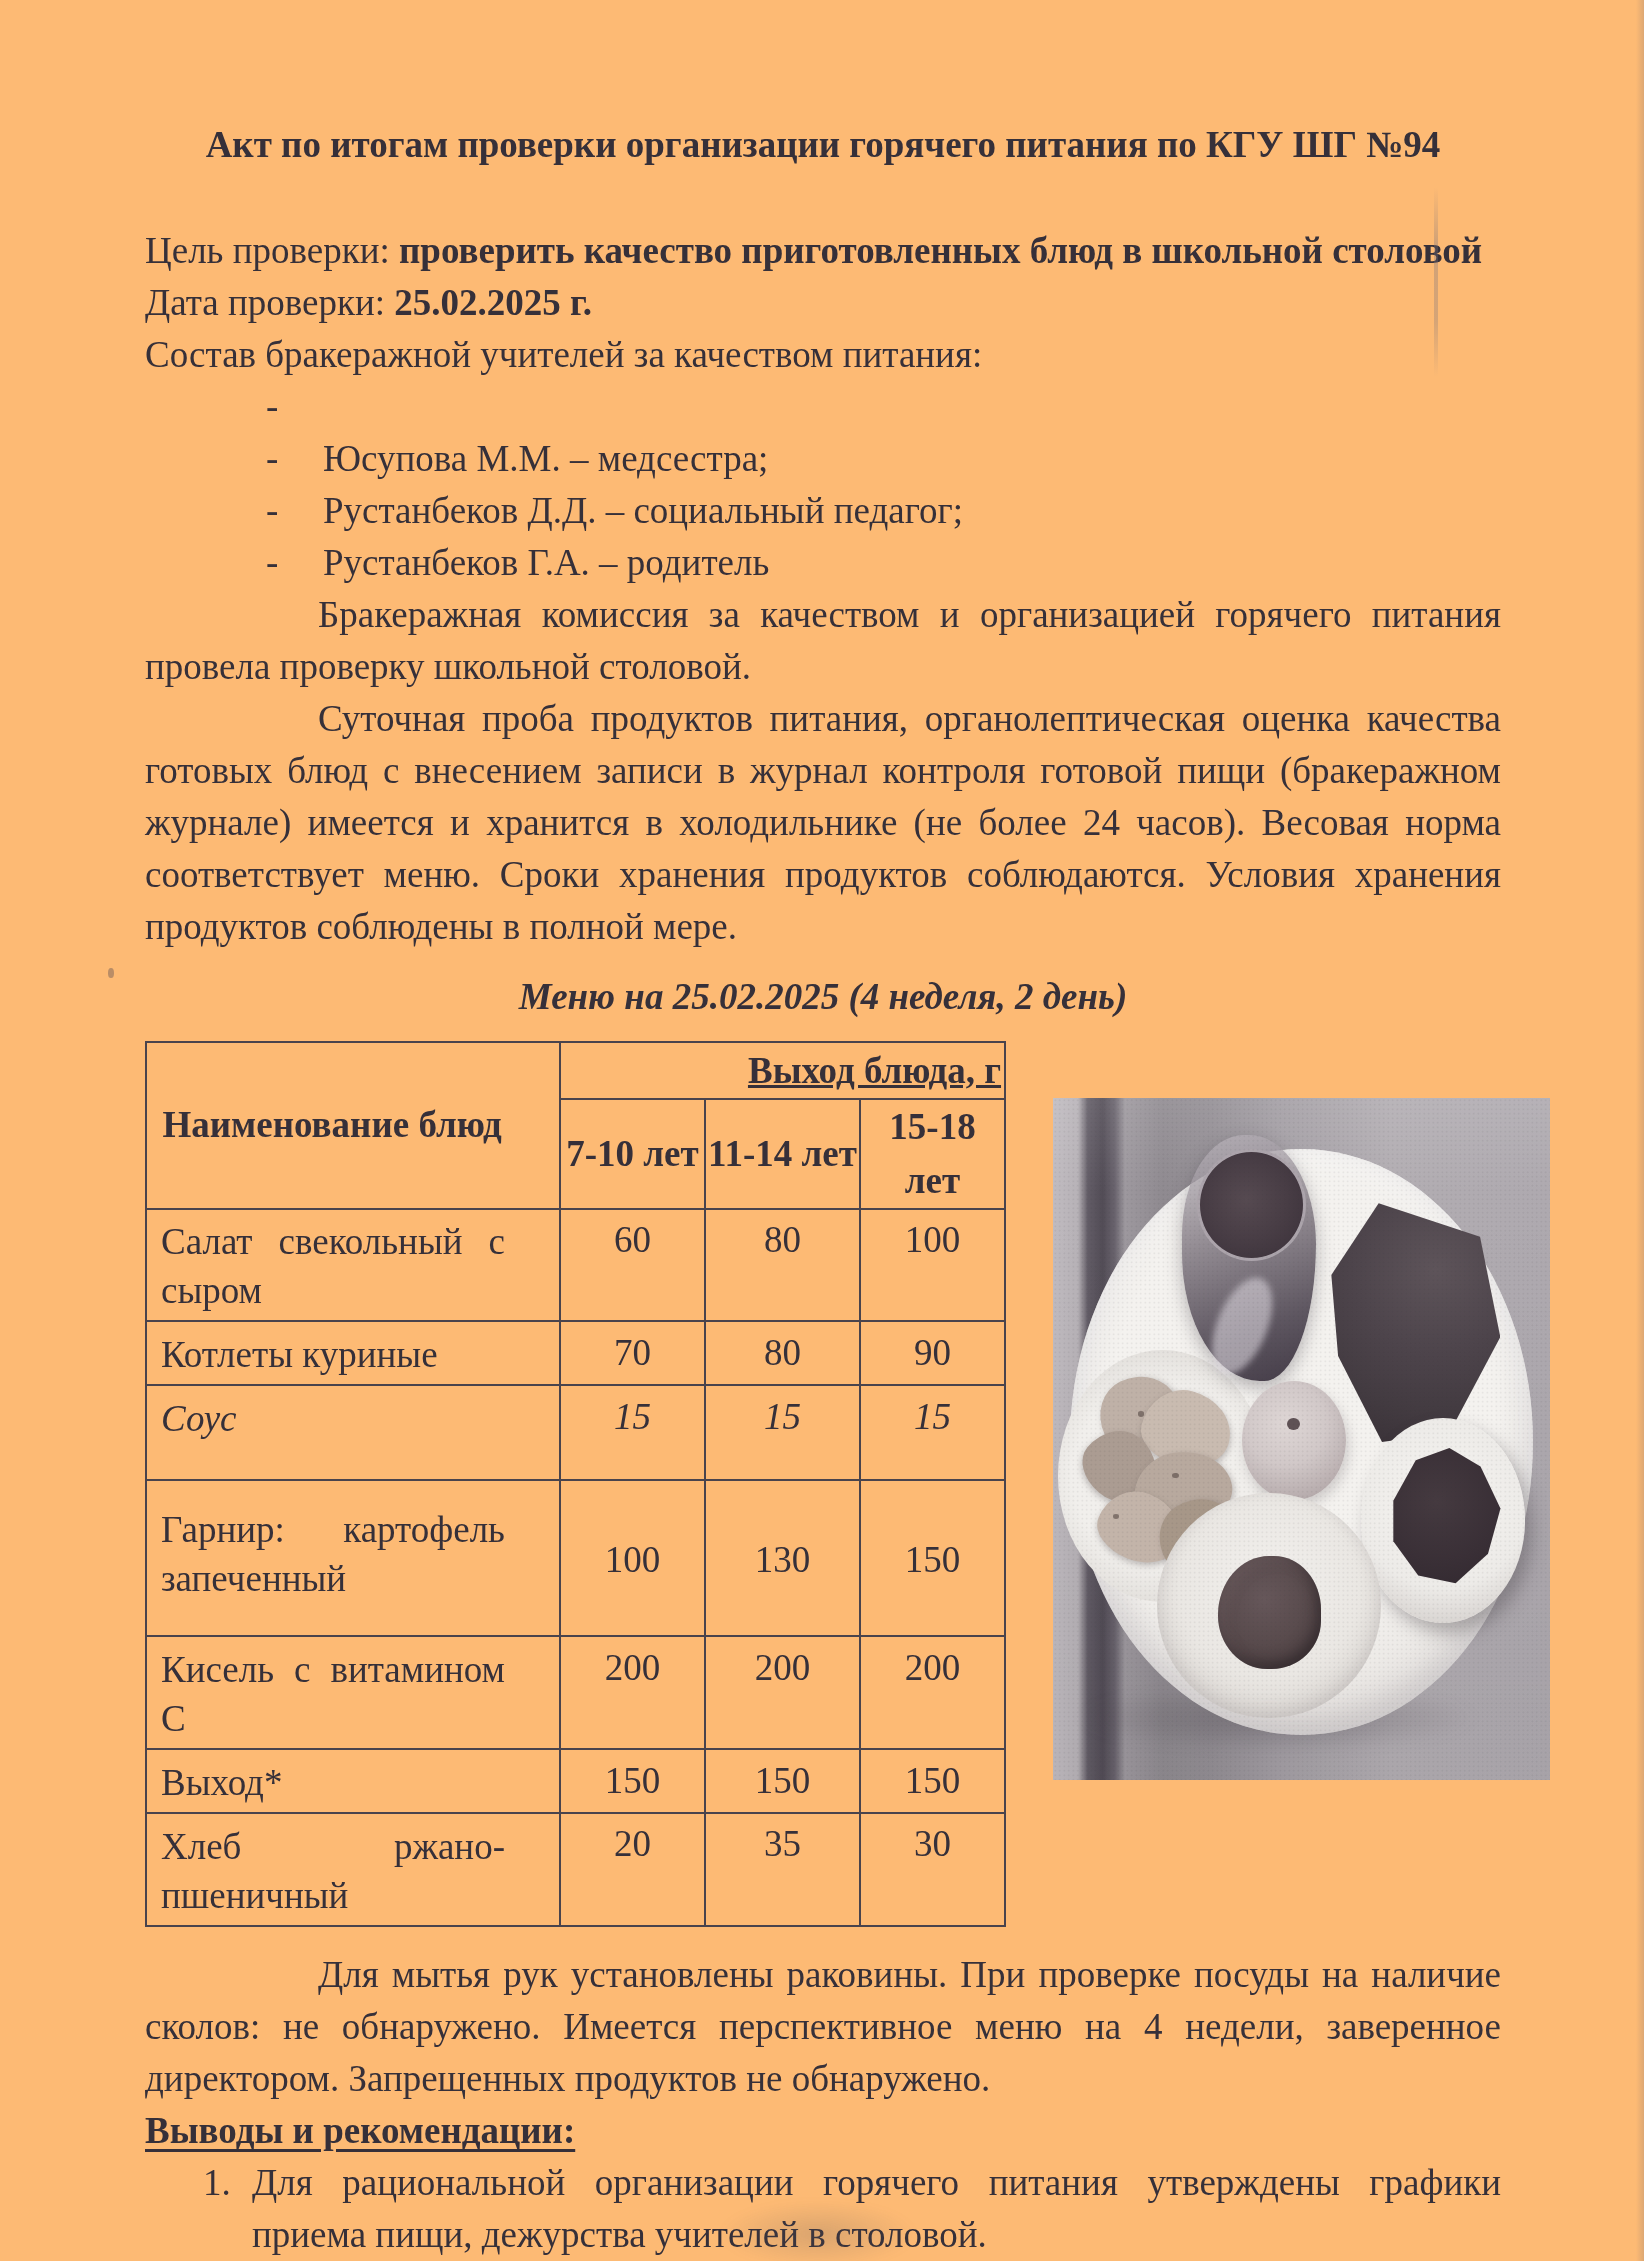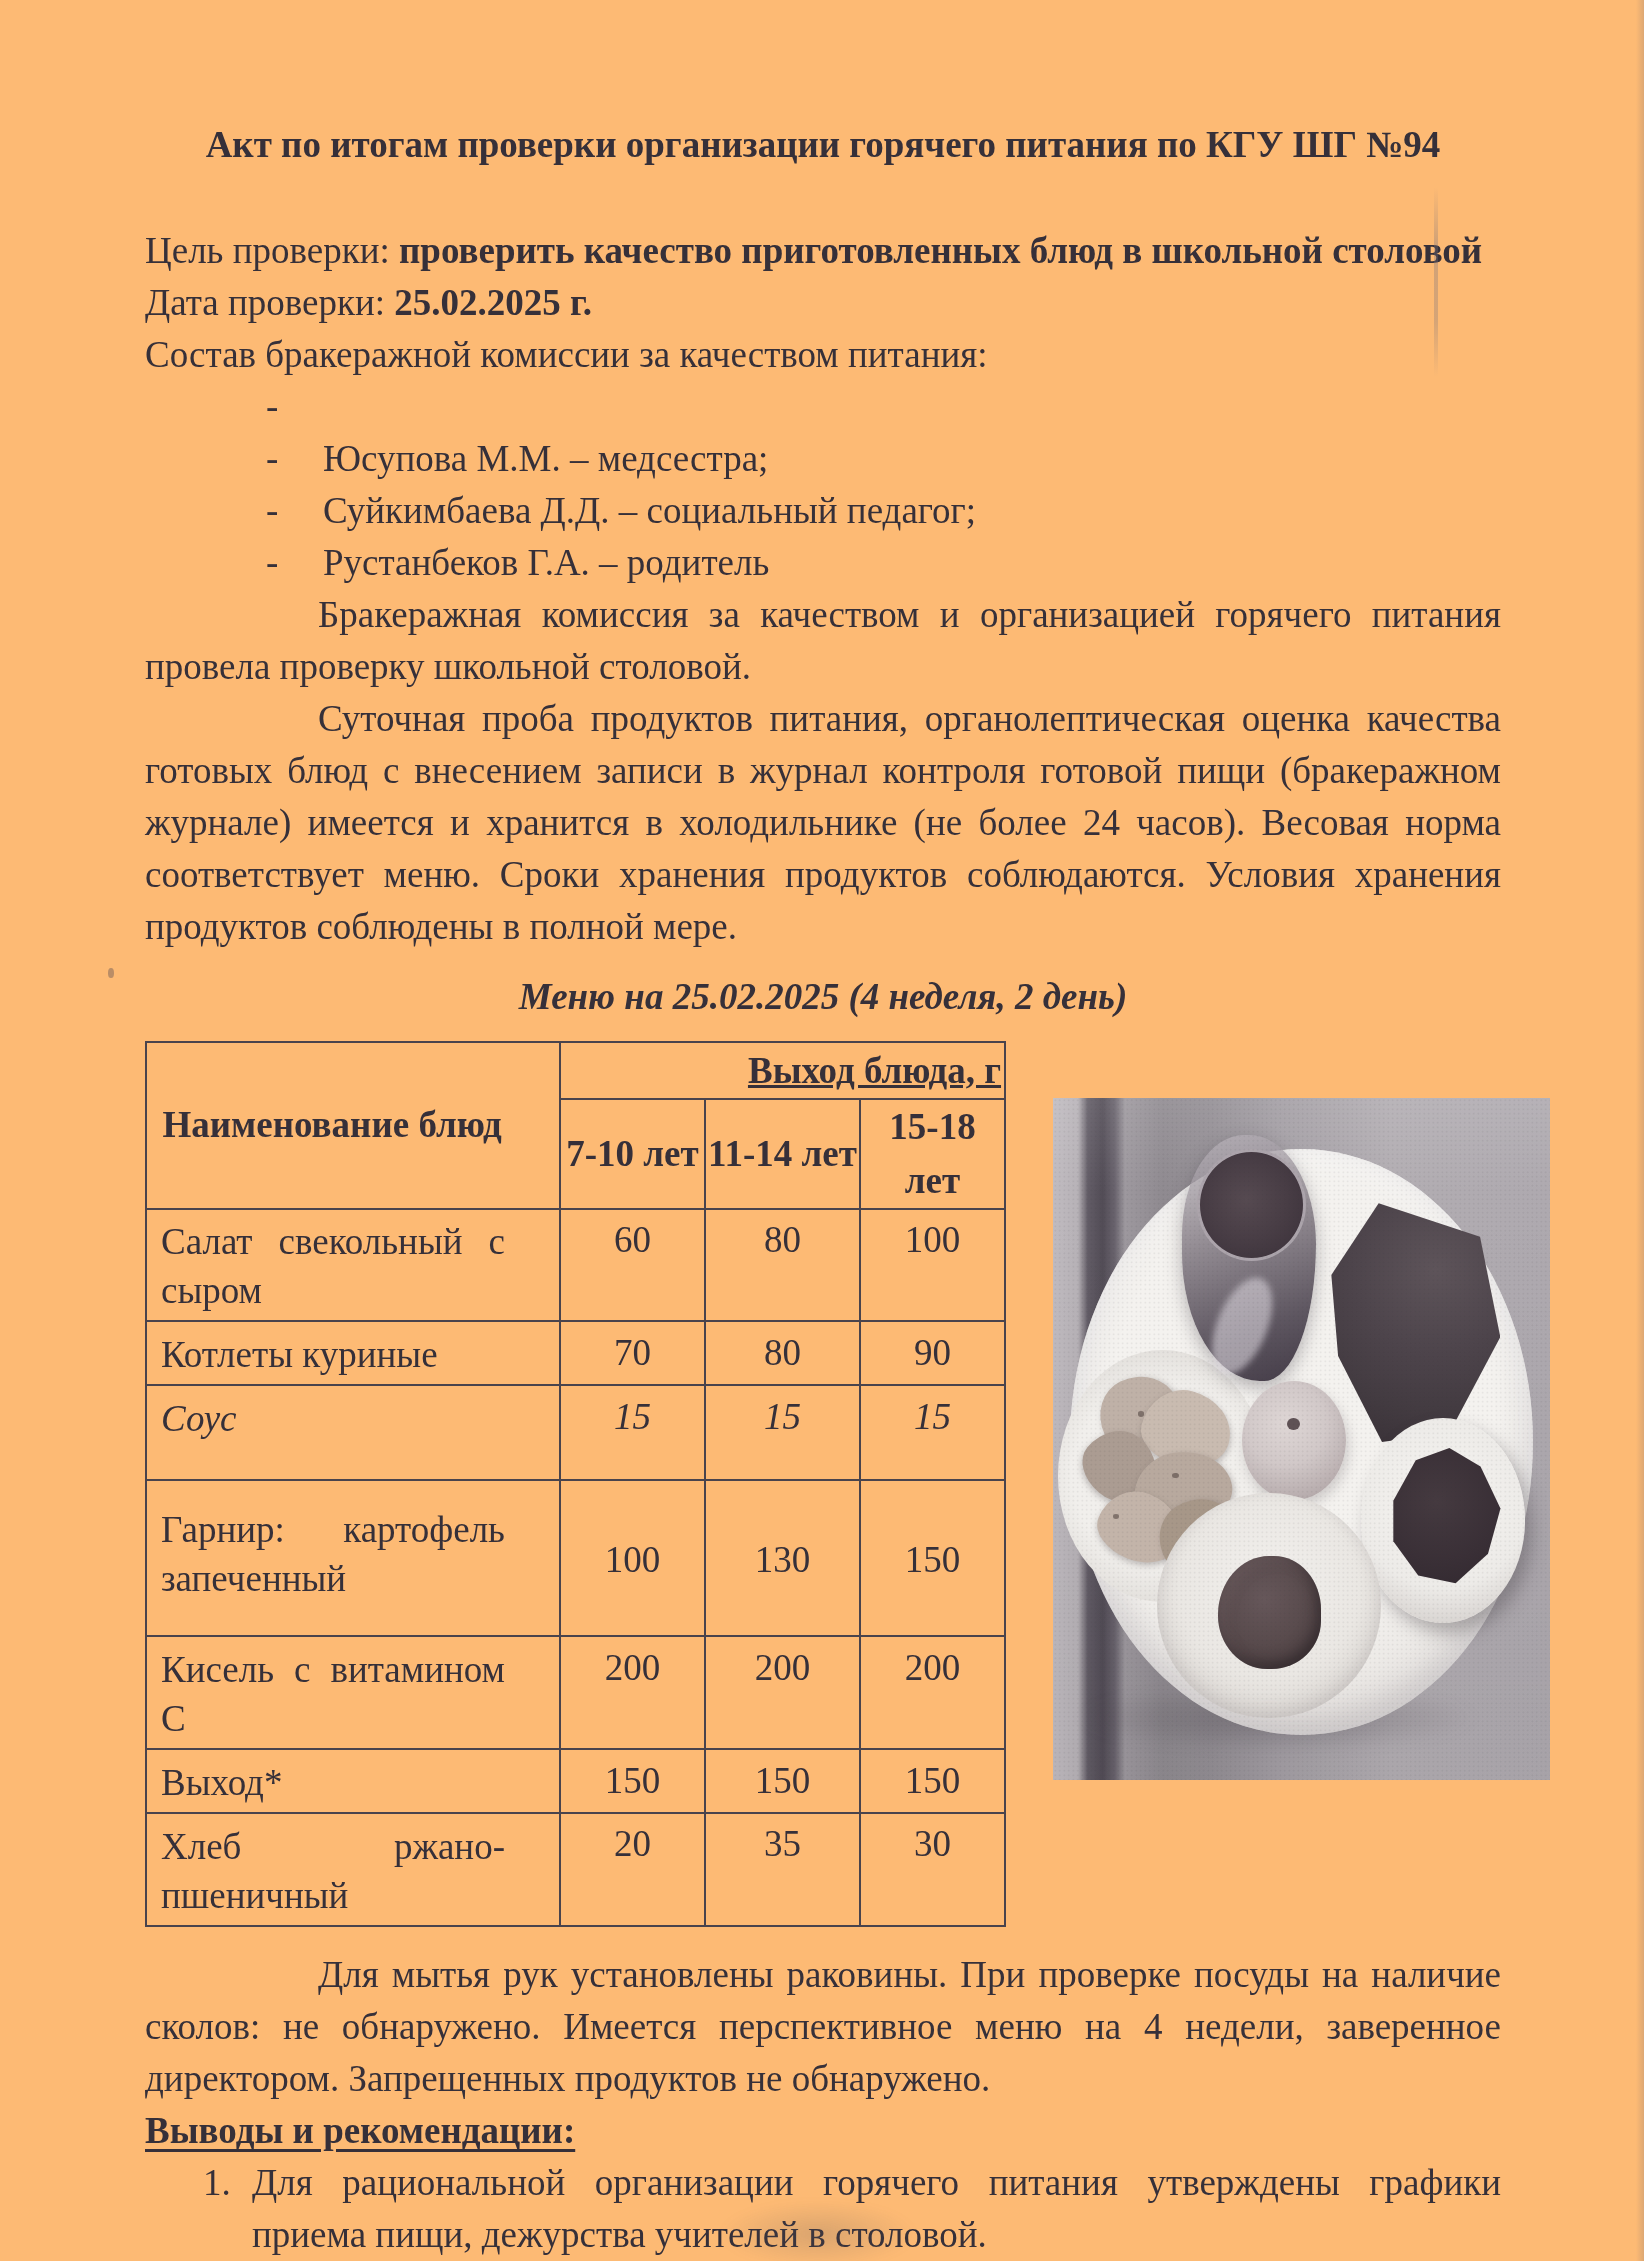--- a/index.html
+++ b/index.html
@@ -210,33 +210,33 @@
 
 <div class="page">
   <div class="content">
 
     <h1 class="title">Акт по итогам проверки организации горячего питания по КГУ ШГ №94</h1>
 
     <p class="line justify"><span>Цель проверки: </span><b>проверить качество приготовленных блюд в школьной столовой</b></p>
 
     <p class="line"><span>Дата проверки: </span><b>25.02.2025 г.</b></p>
 
-    <p class="line">Состав бракеражной комиссии за качеством питания:</p>
+    <p class="line">Состав бракеражной учителей за качеством питания:</p>
 
     <div class="list">
       <div class="li">
           <span class="dash">-</span>
         </div>
       <div class="li">
           <span class="dash">-</span>
           <span>Юсупова М.М. – медсестра;</span>
         </div>
       <div class="li">
           <span class="dash">-</span>
-          <span>Суйкимбаева Д.Д. – социальный педагог;</span>
+          <span>Рустанбеков Д.Д. – социальный педагог;</span>
         </div>
       <div class="li">
           <span class="dash">-</span>
           <span>Рустанбеков Г.А. – родитель</span>
         </div>
     </div>
 
     <p class="para justify indent">Бракеражная комиссия за качеством и организацией горячего питания провела проверку школьной столовой.</p>
 
     <p class="para justify indent">Суточная проба продуктов питания, органолептическая оценка качества готовых блюд с внесением записи в журнал контроля готовой пищи (бракеражном журнале) имеется и хранится в холодильнике (не более 24 часов). Весовая норма соответствует меню. Сроки хранения продуктов соблюдаются. Условия хранения продуктов соблюдены в полной мере.</p>

